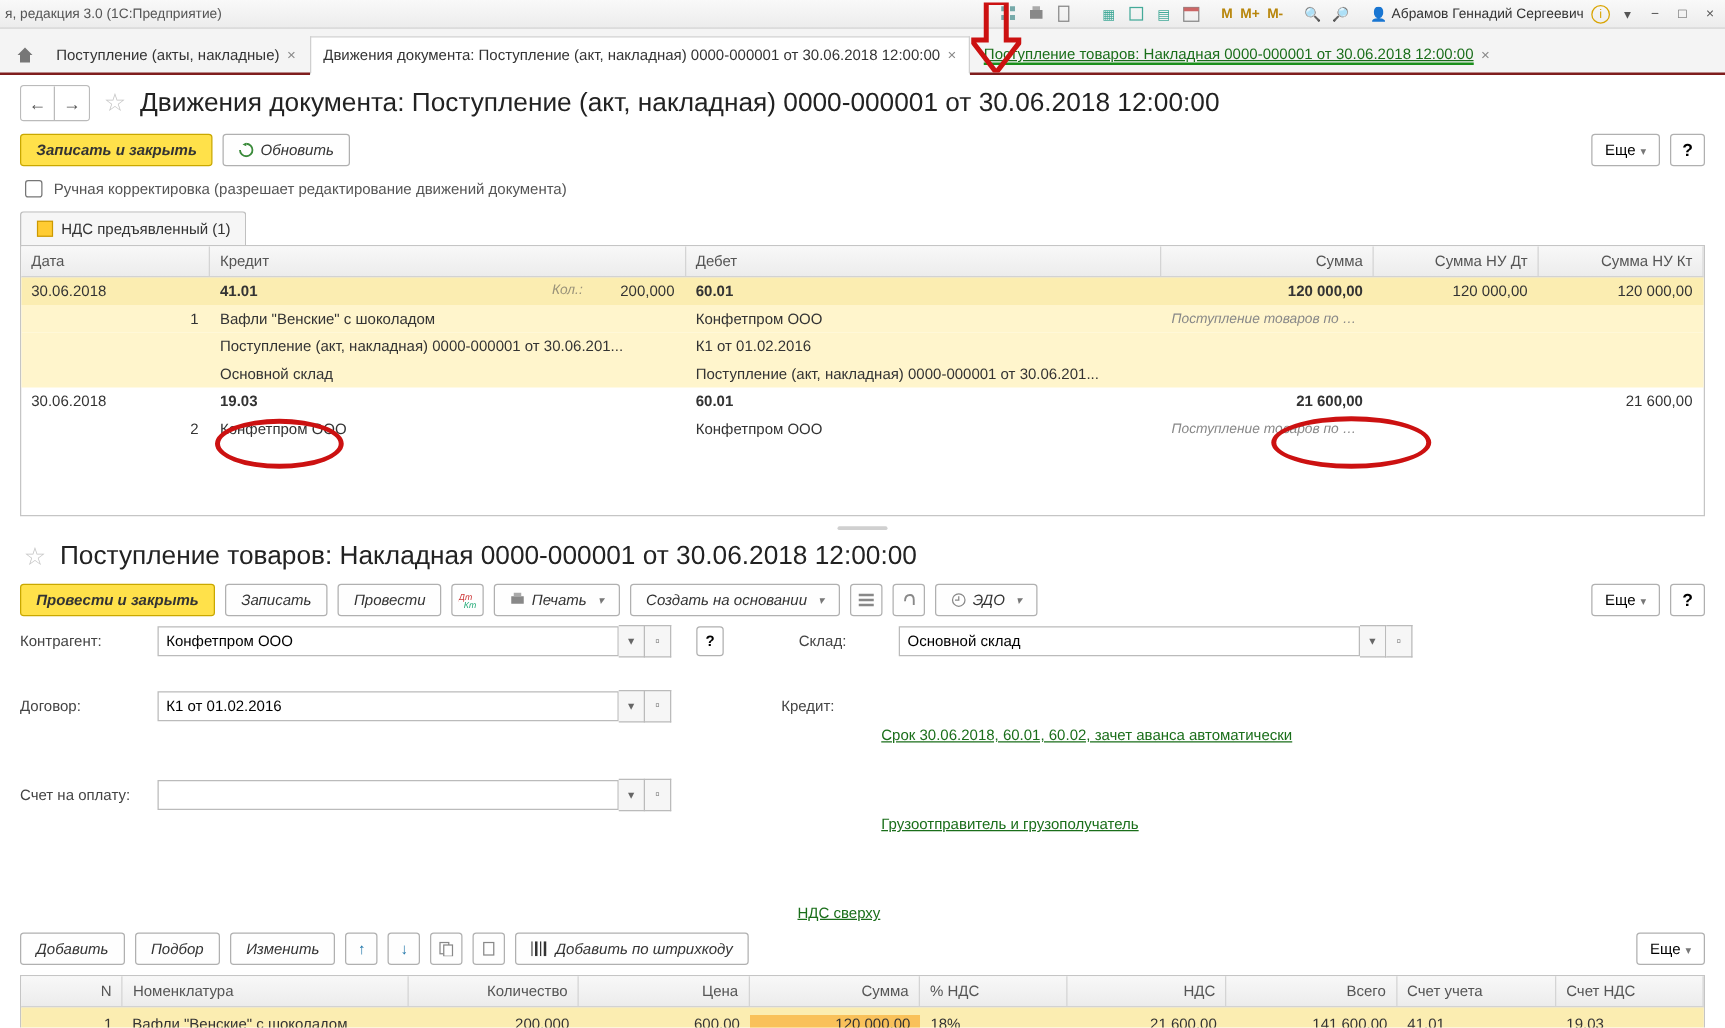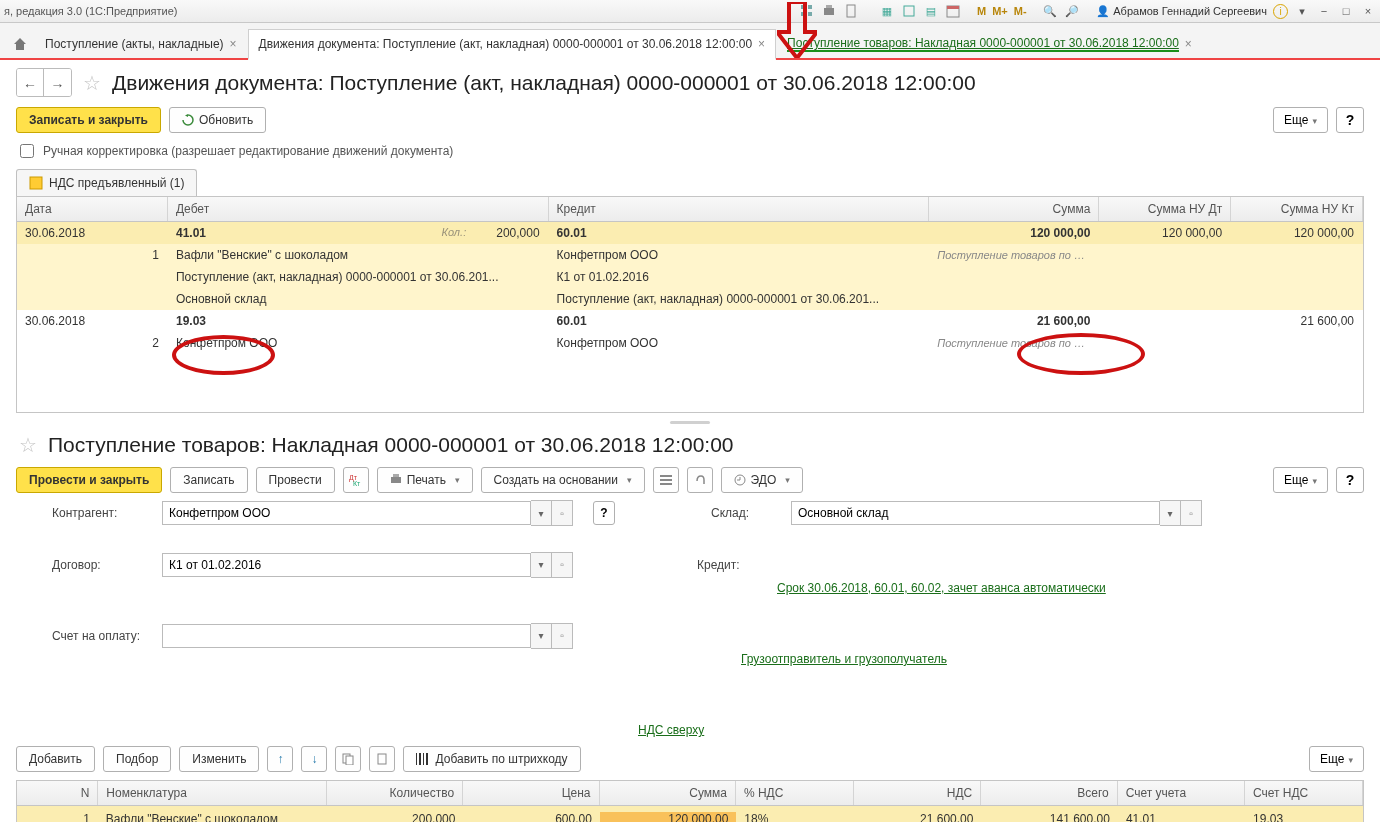--- a/index.html
+++ b/index.html
@@ -5,39 +5,39 @@
   html, body { margin:0; padding:0; font-family:Arial,Helvetica,sans-serif; background:#fff; color:#333; }
   body { width:1380px; height:822px; overflow:hidden; position:relative; }
   .titlebar { height:22px; background:linear-gradient(#f9f9f9,#ececec); border-bottom:1px solid #c8c8c8; display:flex; align-items:center; font-size:11px; color:#555; padding:0 4px; position:relative;}
   .titlebar .left { flex:0 0 auto; }
   .titlebar .right { position:absolute; right:4px; top:0; height:22px; display:flex; align-items:center; gap:6px; }
   .ticon { width:16px; height:16px; display:flex; align-items:center; justify-content:center; font-size:11px; cursor:pointer; }
   .ticon svg { display:block; }
   .m-txt { font-size:11px; font-weight:bold; cursor:pointer; }
   .user { font-size:11px; color:#333; display:flex; align-items:center; gap:3px; }
 
-  .tabbar { height:35px; background:#f4f4f4; border-bottom:2px solid #ef4444; display:flex; align-items:flex-end; padding:0 6px; gap:0; position:relative;text-align:right;}
+  .tabbar { height:35px; background:#f4f4f4; border-bottom:2px solid #7f1d1d; display:flex; align-items:flex-end; padding:0 6px; gap:0; position:relative;text-align:right;}
   .tabitem { height:28px; padding:0 10px; display:flex; align-items:center; font-size:12px; border-top:1px solid transparent; border-left:1px solid transparent; border-right:1px solid transparent; position:relative; cursor:pointer;}
   .tabitem.active { background:#fff; border-color:#cfcfcf; border-bottom:2px solid #fff; margin-bottom:-2px;}
   .tab-green { color:#1a6e1a; text-decoration:underline; border-bottom:2px solid #1a8f1a; }
   .tab-close { margin-left:6px; color:#888; font-size:12px; }
   .homebtn { width:28px; height:28px; display:flex; align-items:center; justify-content:center; cursor:pointer;}
   
   .contentwrap { padding:8px 16px 0 16px; }
 
   .row-top { display:flex; align-items:center; gap:8px; margin-bottom:8px;}
   .navbox { display:flex; border:1px solid #bbb; border-radius:3px; overflow:hidden; }
   .navbox button { width:27px; height:27px; background:#fff; border:none; border-right:1px solid #bbb; cursor:pointer; font-size:14px; color:#555;}
   .navbox button:last-child { border-right:none;}
   .starbtn { width:24px; height:24px; display:flex; align-items:center; justify-content:center; color:#c5c5c5; font-size:20px; cursor:pointer;}
 
   h1.pt { margin:0; font-size:21px; font-weight:normal; color:#222; }
 
   .toolbar { display:flex; align-items:center; gap:8px; margin:10px 0 8px 0; }
-  .btn { height:26px; padding:0 12px; border:1px solid #b0b0b0; border-radius:3px; background:#fefefe; font-size:12px; cursor:pointer; display:inline-flex; align-items:center; gap:5px; color:#333; }
+  .btn { height:26px; padding:0 12px; border:1px solid #b0b0b0; border-radius:3px; background:#fefefe; font-size:12px; cursor:pointer; display:inline-flex; align-items:center; gap:5px; color:#333;font-style:italic; }
   .btn-yellow { background:#ffe14a; border-color:#c9a800; font-weight:bold; }
   .btn-icon { width:26px; padding:0; justify-content:center;}
   .dropdown-arrow::after{ content:"▾"; font-size:9px; margin-left:4px; color:#777;}
   .spacer { flex:1 1 auto; }
   .more-btn { height:26px; padding:0 10px; border:1px solid #b0b0b0; border-radius:3px; background:#fff; font-size:12px; cursor:pointer;}
   .help-btn { width:28px; height:26px; border:1px solid #b0b0b0; border-radius:3px; background:#fff; font-size:14px; font-weight:bold; cursor:pointer;}
 
   .checkbox-row { display:flex; align-items:center; gap:6px; font-size:12px; color:#555; margin-bottom:8px; }
   .checkbox-row input { width:14px; height:14px; }
 
@@ -66,21 +66,21 @@
   .italgray { color:#888; font-style:italic; font-size:11px;}
   .right-t { text-align:right;}
   .bold { font-weight:bold;}
 
   .splitter { height:6px; background:#fff; display:flex; align-items:center; justify-content:center; margin-top:6px;}
   .splitter .grip { width:40px; height:3px; background:#d0d0d0; border-radius:2px;}
 
   
   .pane2 { padding:8px 16px 0 16px; }
   .fieldsrow { display:flex; align-items:center; gap:20px; font-size:12px; margin-bottom:8px; }
-  .label { width:90px; color:#444;margin-left:36px;}
+  .label { width:90px; color:#444;}
   .input-combo { display:flex; align-items:center; height:24px;}
   .input-combo input { height:22px; border:1px solid #bbb; padding:0 6px; font-size:12px; width:355px; }
   .input-combo-btn { width:20px; height:24px; border:1px solid #bbb; border-left:none; background:#f6f6f6; font-size:10px; color:#666; cursor:pointer; display:flex; align-items:center; justify-content:center;}
   .link { color:#1a6e1a; text-decoration:underline; cursor:pointer; border-bottom:1px dashed transparent;margin-top:48px;}
 
   .grid2 { border:1px solid #c5c5c5; }
   .thead2 { display:flex; height:24px; background:linear-gradient(#f8f8f8,#ececec); border-bottom:1px solid #c5c5c5; font-size:12px;}
   .th2 { border-right:1px solid #d4d4d4; padding:0 8px; display:flex; align-items:center; color:#555;}
   .c-n{width:70px; justify-content:flex-end;}
   .c-nom{width:230px;}
@@ -214,22 +214,22 @@
       <svg width="14" height="14">
           <rect x="1" y="1" width="12" height="12" fill="#fc3" stroke="#c90"></rect>
         </svg>
       <span>НДС предъявленный (1)</span>
     </div>
   </div>
 
   <div class="tableframe" style="position:relative">
     <div class="thead">
       <div class="th col-date">Дата</div>
+      <div class="th col-credit">Кредит</div>
       <div class="th col-debit">Дебет</div>
-      <div class="th col-credit">Кредит</div>
       <div class="th col-sum">Сумма</div>
       <div class="th col-nu1">Сумма НУ Дт</div>
       <div class="th col-nu2">Сумма НУ Кт</div>
     </div>
 
     <div class="trgroup">
       <div class="trow yellowbg2">
         <div class="cell col-date">30.06.2018</div>
         <div class="cell col-debit" style="display:flex;justify-content:space-between">
           <span class="bold">41.01</span>

